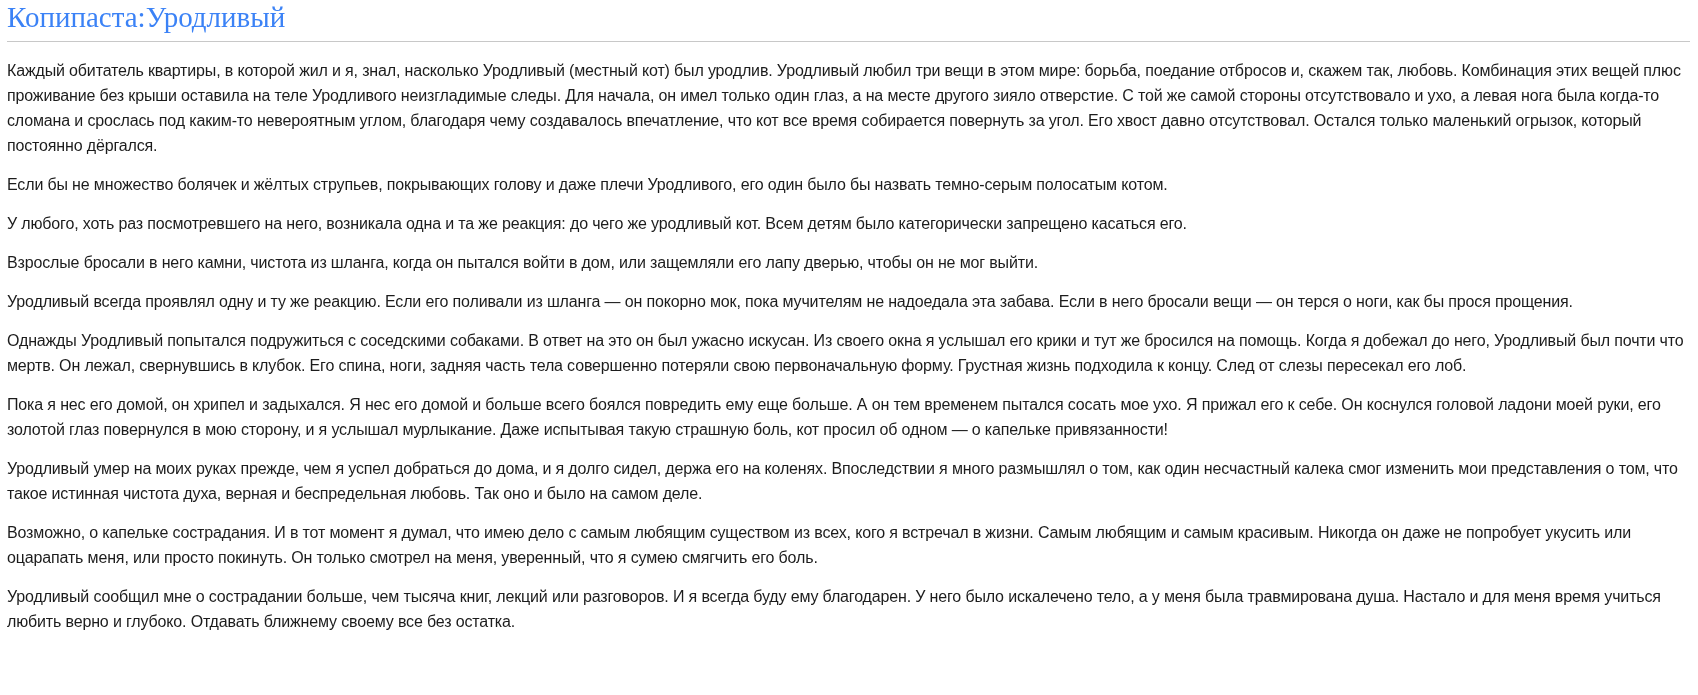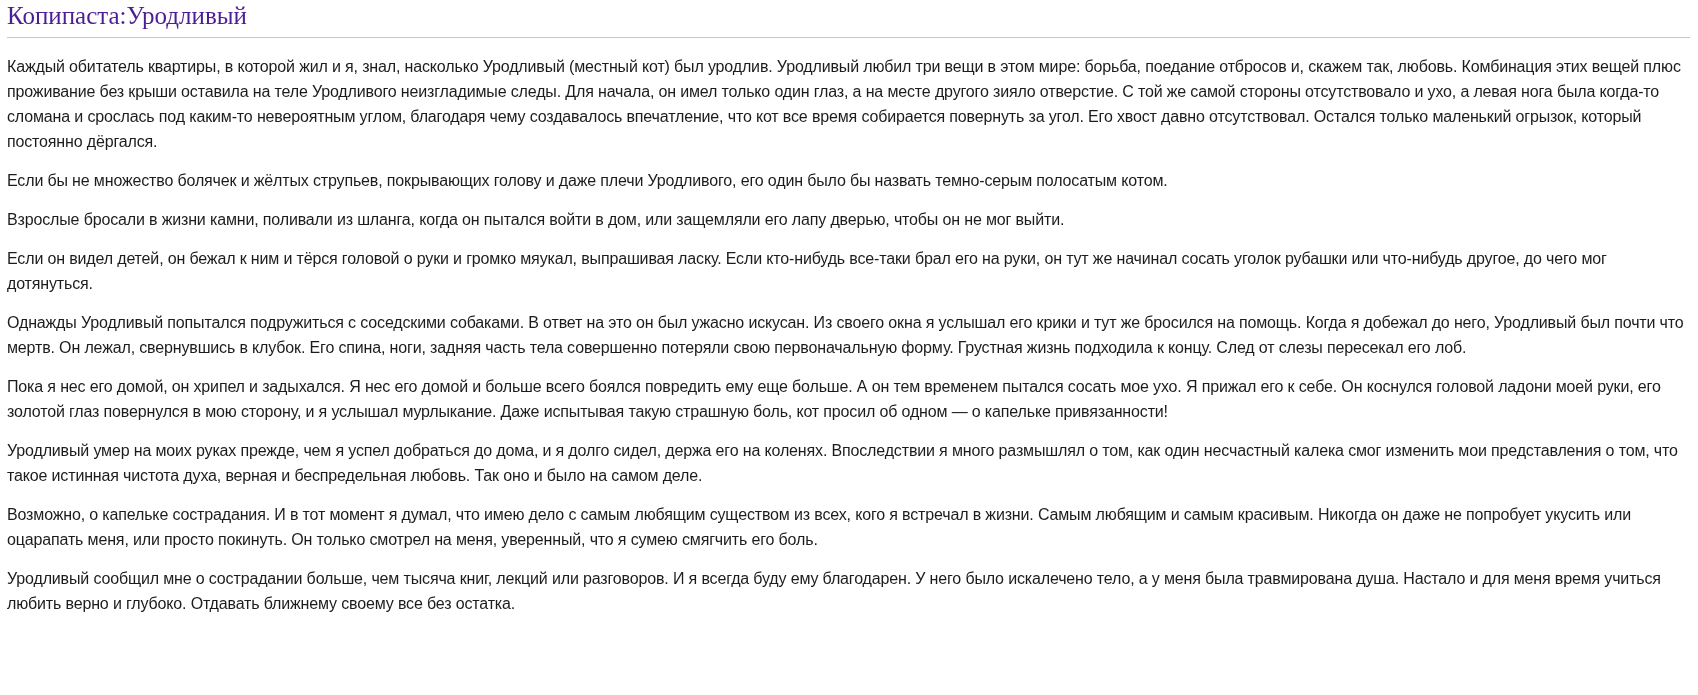--- a/index.html
+++ b/index.html
@@ -13,23 +13,23 @@
     box-sizing: border-box;
     font-family: "Liberation Sans", sans-serif;
     color: #1c1c1c;
   }
   .page {
     padding: 0 8px 10px 7px;
   }
   h1.page-title {
     font-family: "Liberation Serif", serif;
     font-weight: normal;
-    font-size: 25px;
+    font-size: 29px;
     line-height: 1.1;
-    color: #4c1d95;
+    color: #3b82f6;
     margin: 0 0 0 0;
     padding: 2px 0 7px 0;
     border-bottom: 1px solid #c8c8c8;
   }
   .article p {
     font-size: 16px;
     line-height: 25px;
     letter-spacing: -0.15px;
     font-stretch: condensed;
     margin: 8px 0 14px 0;
@@ -45,22 +45,23 @@
 </style>
 </head>
 <body>
 
 <div class="page">
   <h1 class="page-title">Копипаста:Уродливый</h1>
 
   <div class="article">
     <p>Каждый обитатель квартиры, в которой жил и я, знал, насколько Уродливый (местный кот) был уродлив. Уродливый любил три вещи в этом мире: борьба, поедание отбросов и, скажем так, любовь. Комбинация этих вещей плюс проживание без крыши оставила на теле Уродливого неизгладимые следы. Для начала, он имел только один глаз, а на месте другого зияло отверстие. С той же самой стороны отсутствовало и ухо, а левая нога была когда-то сломана и срослась под каким-то невероятным углом, благодаря чему создавалось впечатление, что кот все время собирается повернуть за угол. Его хвост давно отсутствовал. Остался только маленький огрызок, который постоянно дёргался.</p>
     <p>Если бы не множество болячек и жёлтых струпьев, покрывающих голову и даже плечи Уродливого, его один было бы назвать темно-серым полосатым котом.</p>
-    <p>Взрослые бросали в жизни камни, поливали из шланга, когда он пытался войти в дом, или защемляли его лапу дверью, чтобы он не мог выйти.</p>
-    <p>Если он видел детей, он бежал к ним и тёрся головой о руки и громко мяукал, выпрашивая ласку. Если кто-нибудь все-таки брал его на руки, он тут же начинал сосать уголок рубашки или что-нибудь другое, до чего мог дотянуться.</p>
+    <p>У любого, хоть раз посмотревшего на него, возникала одна и та же реакция: до чего же уродливый кот. Всем детям было категорически запрещено касаться его.</p>
+    <p>Взрослые бросали в него камни, чистота из шланга, когда он пытался войти в дом, или защемляли его лапу дверью, чтобы он не мог выйти.</p>
+    <p>Уродливый всегда проявлял одну и ту же реакцию. Если его поливали из шланга — он покорно мок, пока мучителям не надоедала эта забава. Если в него бросали вещи — он терся о ноги, как бы прося прощения.</p>
     <p>Однажды Уродливый попытался подружиться с соседскими собаками. В ответ на это он был ужасно искусан. Из своего окна я услышал его крики и тут же бросился на помощь. Когда я добежал до него, Уродливый был почти что мертв. Он лежал, свернувшись в клубок. Его спина, ноги, задняя часть тела совершенно потеряли свою первоначальную форму. Грустная жизнь подходила к концу. След от слезы пересекал его лоб.</p>
     <p>Пока я нес его домой, он хрипел и задыхался. Я нес его домой и больше всего боялся повредить ему еще больше. А он тем временем пытался сосать мое ухо. Я прижал его к себе. Он коснулся головой ладони моей руки, его золотой глаз повернулся в мою сторону, и я услышал мурлыкание. Даже испытывая такую страшную боль, кот просил об одном — о капельке привязанности!</p>
     <p>Уродливый умер на моих руках прежде, чем я успел добраться до дома, и я долго сидел, держа его на коленях. Впоследствии я много размышлял о том, как один несчастный калека смог изменить мои представления о том, что такое истинная чистота духа, верная и беспредельная любовь. Так оно и было на самом деле.</p>
     <p>Возможно, о капельке сострадания. И в тот момент я думал, что имею дело с самым любящим существом из всех, кого я встречал в жизни. Самым любящим и самым красивым. Никогда он даже не попробует укусить или оцарапать меня, или просто покинуть. Он только смотрел на меня, уверенный, что я сумею смягчить его боль.</p>
     <p>Уродливый сообщил мне о сострадании больше, чем тысяча книг, лекций или разговоров. И я всегда буду ему благодарен. У него было искалечено тело, а у меня была травмирована душа. Настало и для меня время учиться любить верно и глубоко. Отдавать ближнему своему все без остатка.</p>
 
   </div>
 </div>
 
 </body></html>

